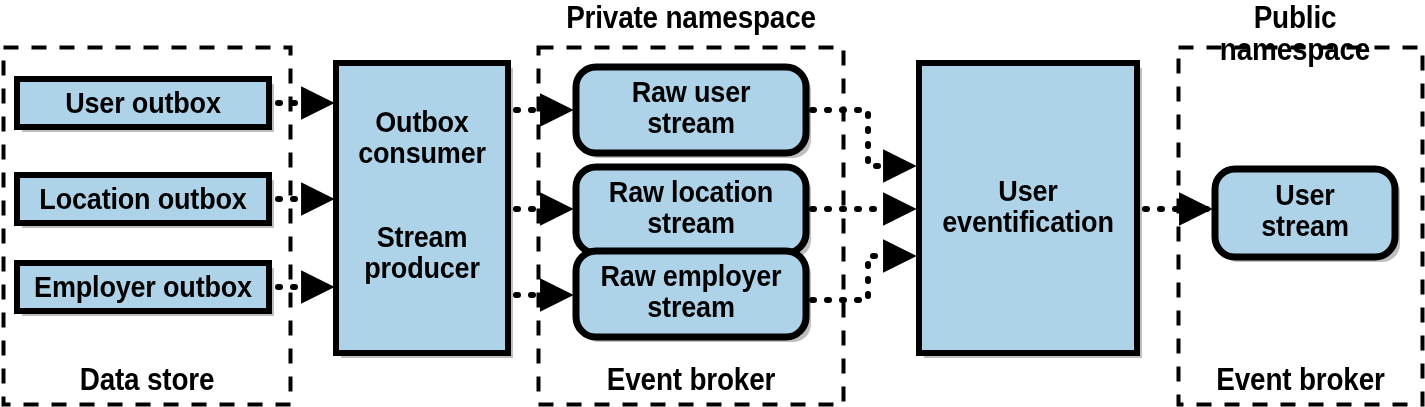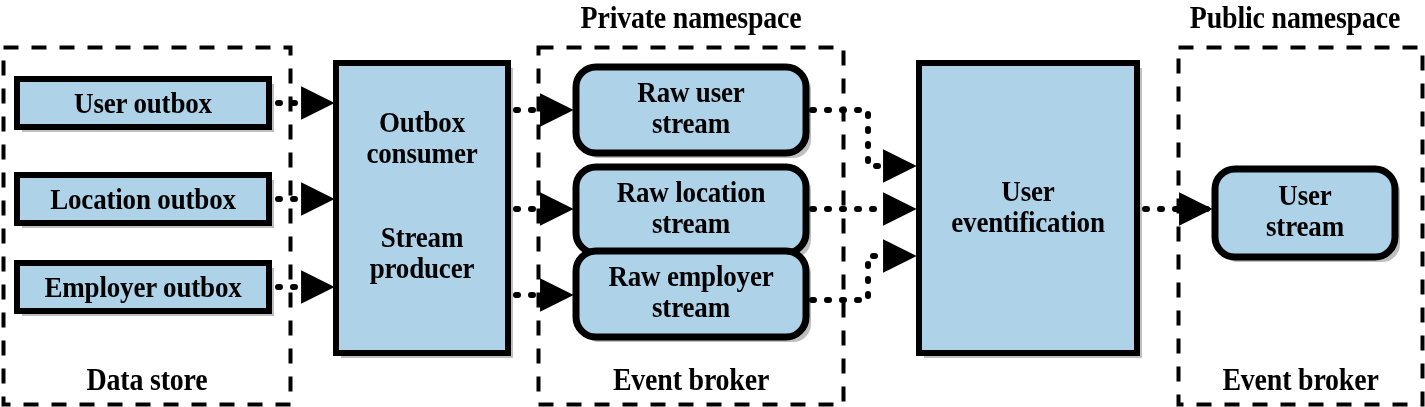--- a/index.html
+++ b/index.html
@@ -5,21 +5,21 @@
   html, body {
     margin: 0;
     padding: 0;
     background: #ffffff;
   }
   #stage {
     position: relative;
     width: 1425px;
     height: 407px;
     background: #ffffff;
-    font-family: Liberation Serif, serif;
+    font-family: Liberation Sans, sans-serif;
     overflow: hidden;
   }
   #diagram-svg {
     position: absolute;
     left: 0;
     top: 0;
     width: 1425px;
     height: 407px;
   }
   

